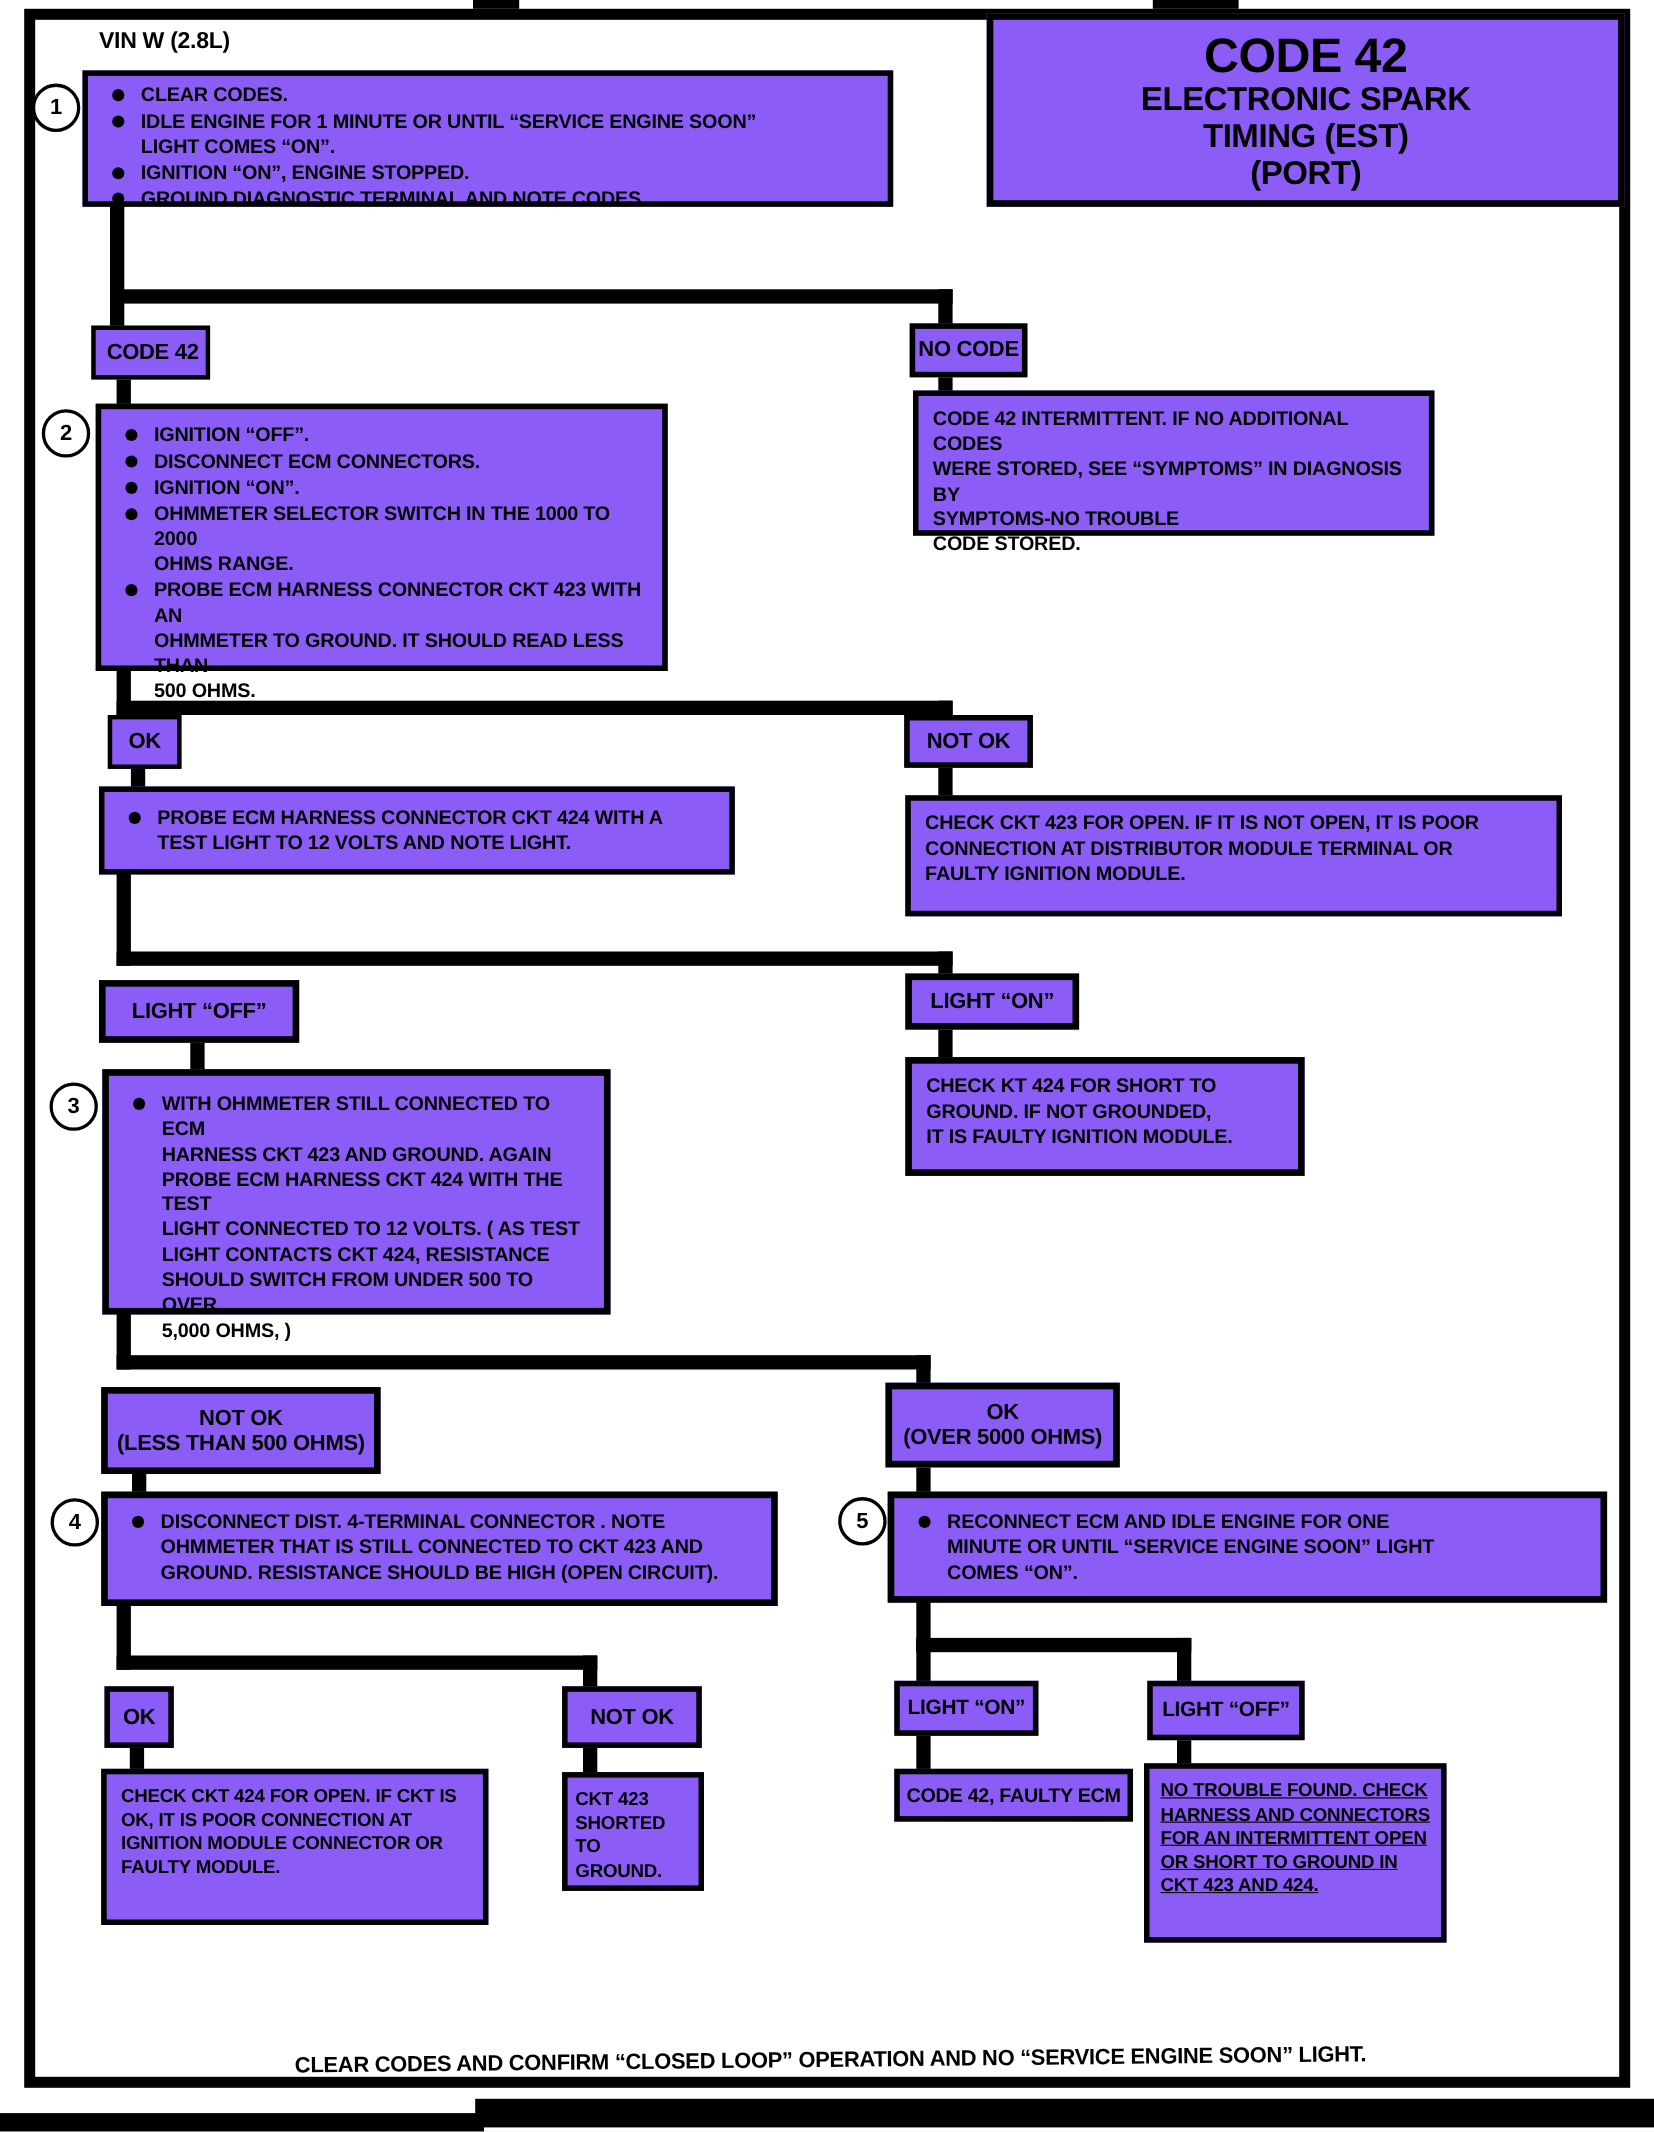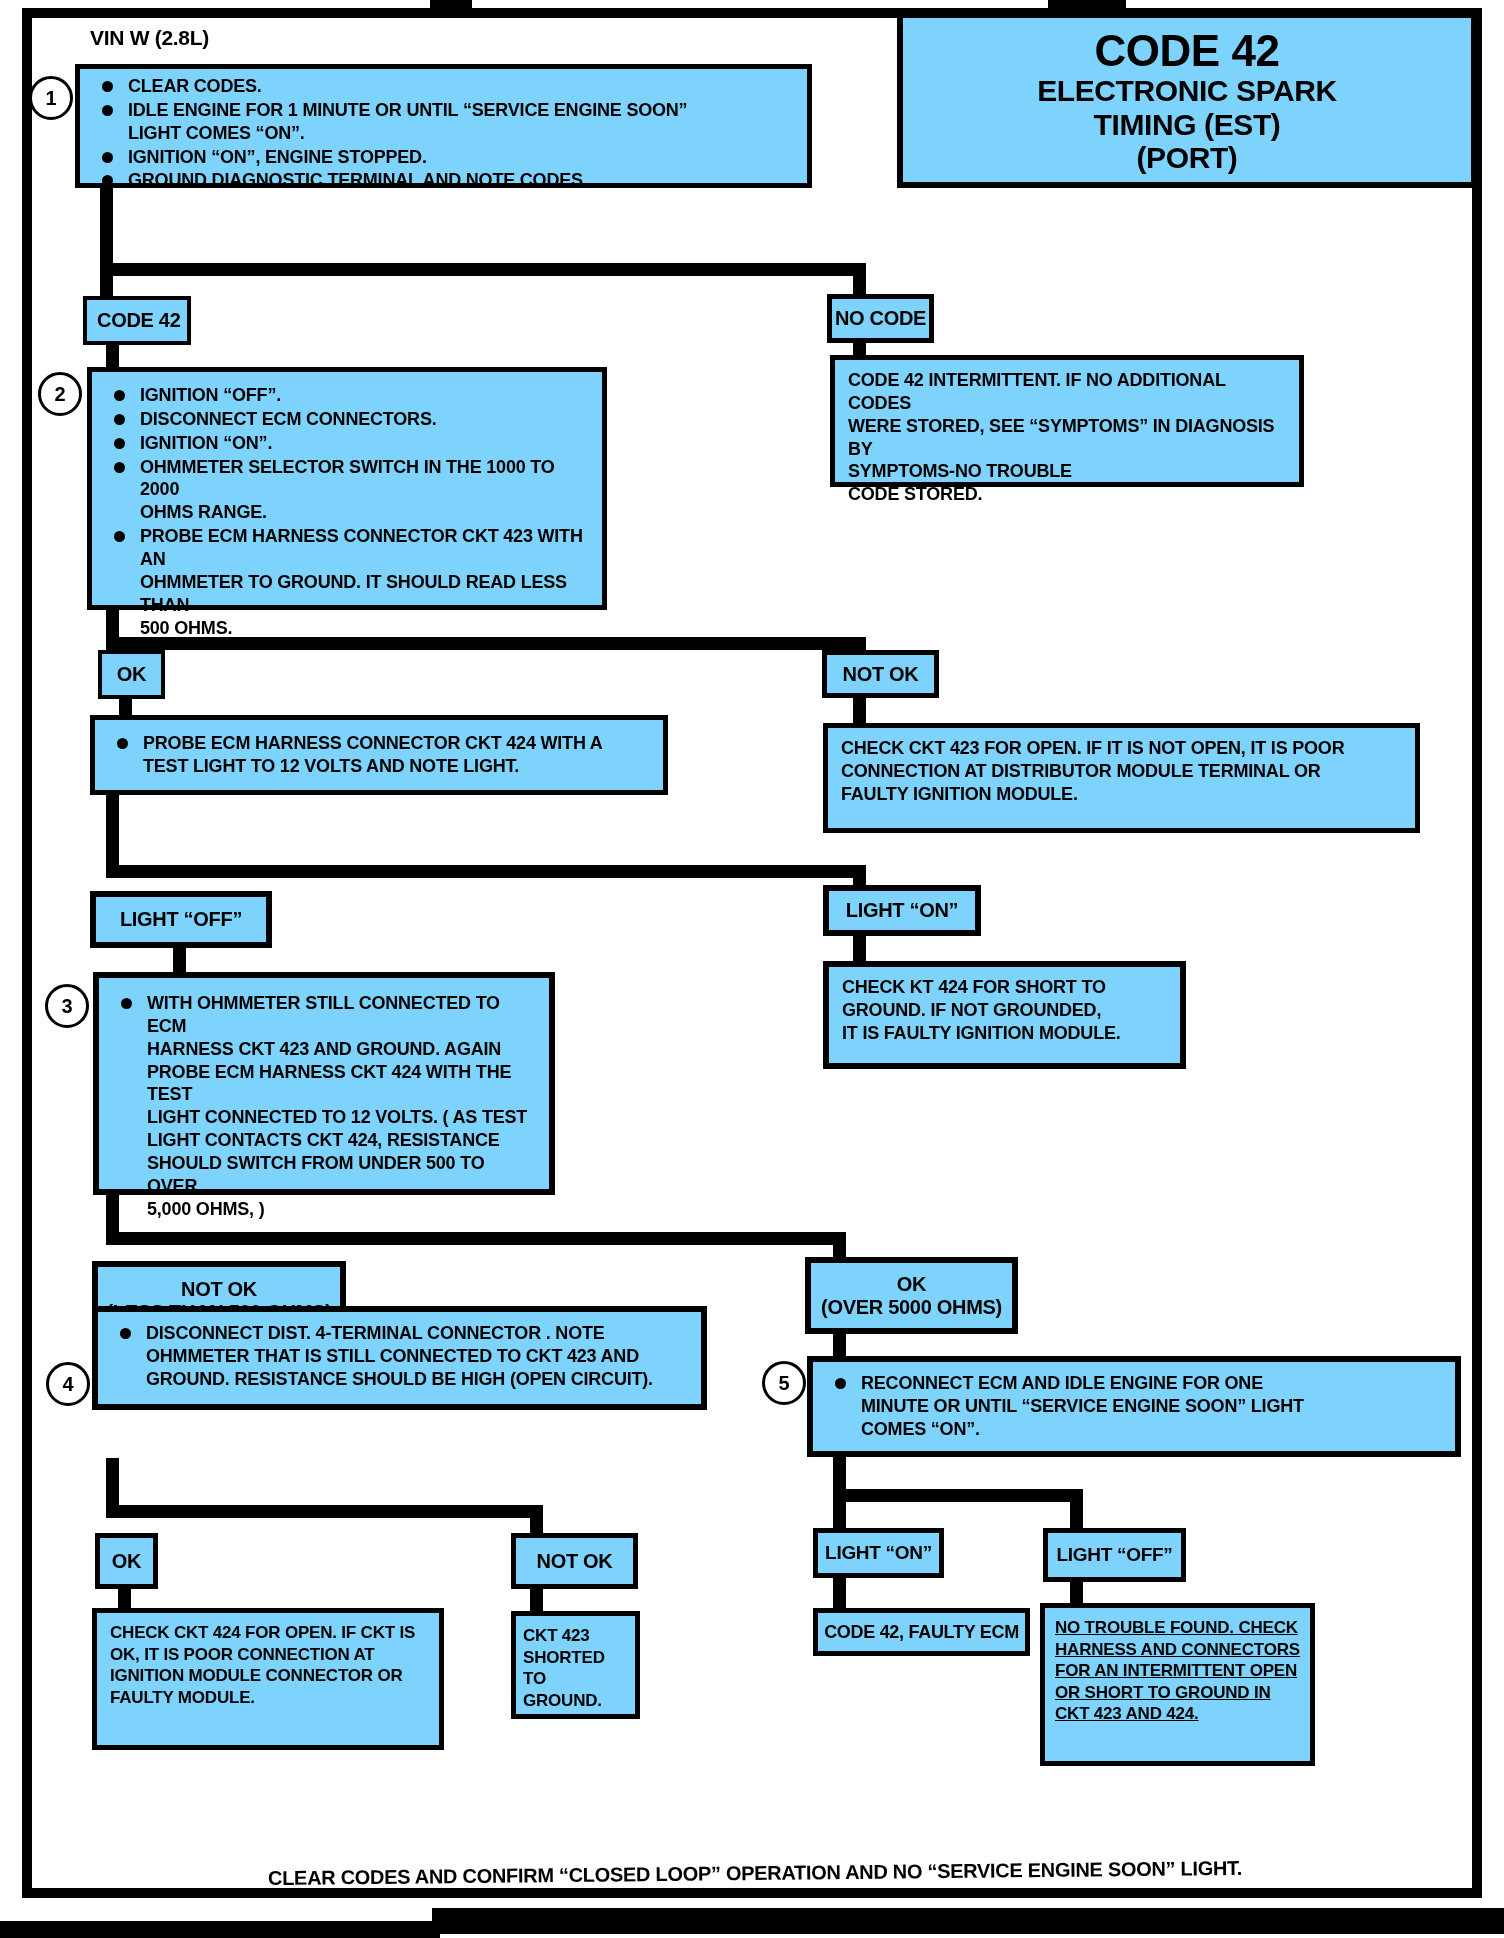--- a/index.html
+++ b/index.html
@@ -1,20 +1,20 @@
 <!DOCTYPE html>
 <html><head>
 <meta charset="utf-8">
 <style>
   html,body{margin:0;padding:0;background:#e8e8e8;}
   #page{position:relative;width:1504px;height:1938px;background:#ffffff;
         font-family:"Liberation Sans",sans-serif;color:#000;overflow:hidden;}
   .abs{position:absolute;box-sizing:border-box;}
   .line{position:absolute;background:#000;}
-  .box{position:absolute;box-sizing:border-box;border:5px solid #000;background:#7dd3fc;}
+  .box{position:absolute;box-sizing:border-box;border:5px solid #000;background:#8b5cf6;}
   .b6{border-width:6px;}
   .b4{border-width:4px;}
   .txt{font-weight:bold;font-size:18px;letter-spacing:-0.2px;line-height:1.27;white-space:pre-line;}
   .result{padding:9px 13px;}
   .bullets{padding:8px 10px 6px 18px;}
   .bullet{display:flex;margin-bottom:1px;}
   .dot{flex:0 0 11px;width:11px;height:11px;border-radius:50%;background:#000;margin:6px 15px 0 4px;}
   .labelbox{display:flex;align-items:center;justify-content:center;font-weight:bold;
             font-size:20px;letter-spacing:-0.3px;text-align:center;line-height:1.15;}
   .labelcol{display:flex;flex-direction:column;align-items:center;justify-content:center;}
@@ -190,21 +190,21 @@
   </div>
   <div class="box b6 labelbox labelcol" style="left:805px;top:1257px;width:213px;height:77px;">
     <span>OK</span>
     <span>(OVER 5000 OHMS)</span>
   </div>
 
   <div class="line" style="left:120px;top:1340px;width:13px;height:18px;"></div>
   <div class="line" style="left:833px;top:1334px;width:13px;height:24px;"></div>
 
   <div class="circle" style="left:46px;top:1362px;">4</div>
-  <div class="box b6 bullets" style="left:92px;top:1306px;width:615px;height:104px;padding-top:10px;">
+  <div class="box b6 bullets" style="left:92px;top:1356px;width:615px;height:104px;padding-top:10px;">
     <div class="bullet">
         <div class="dot"></div>
         <div class="txt">DISCONNECT DIST. 4-TERMINAL CONNECTOR .  NOTE
 OHMMETER THAT IS STILL CONNECTED TO CKT 423  AND
 GROUND. RESISTANCE SHOULD BE HIGH (OPEN CIRCUIT).</div>
       </div>
   </div>
 
   <div class="circle" style="left:762px;top:1361px;">5</div>
   <div class="box b6 bullets" style="left:807px;top:1356px;width:654px;height:101px;padding-top:10px;">

